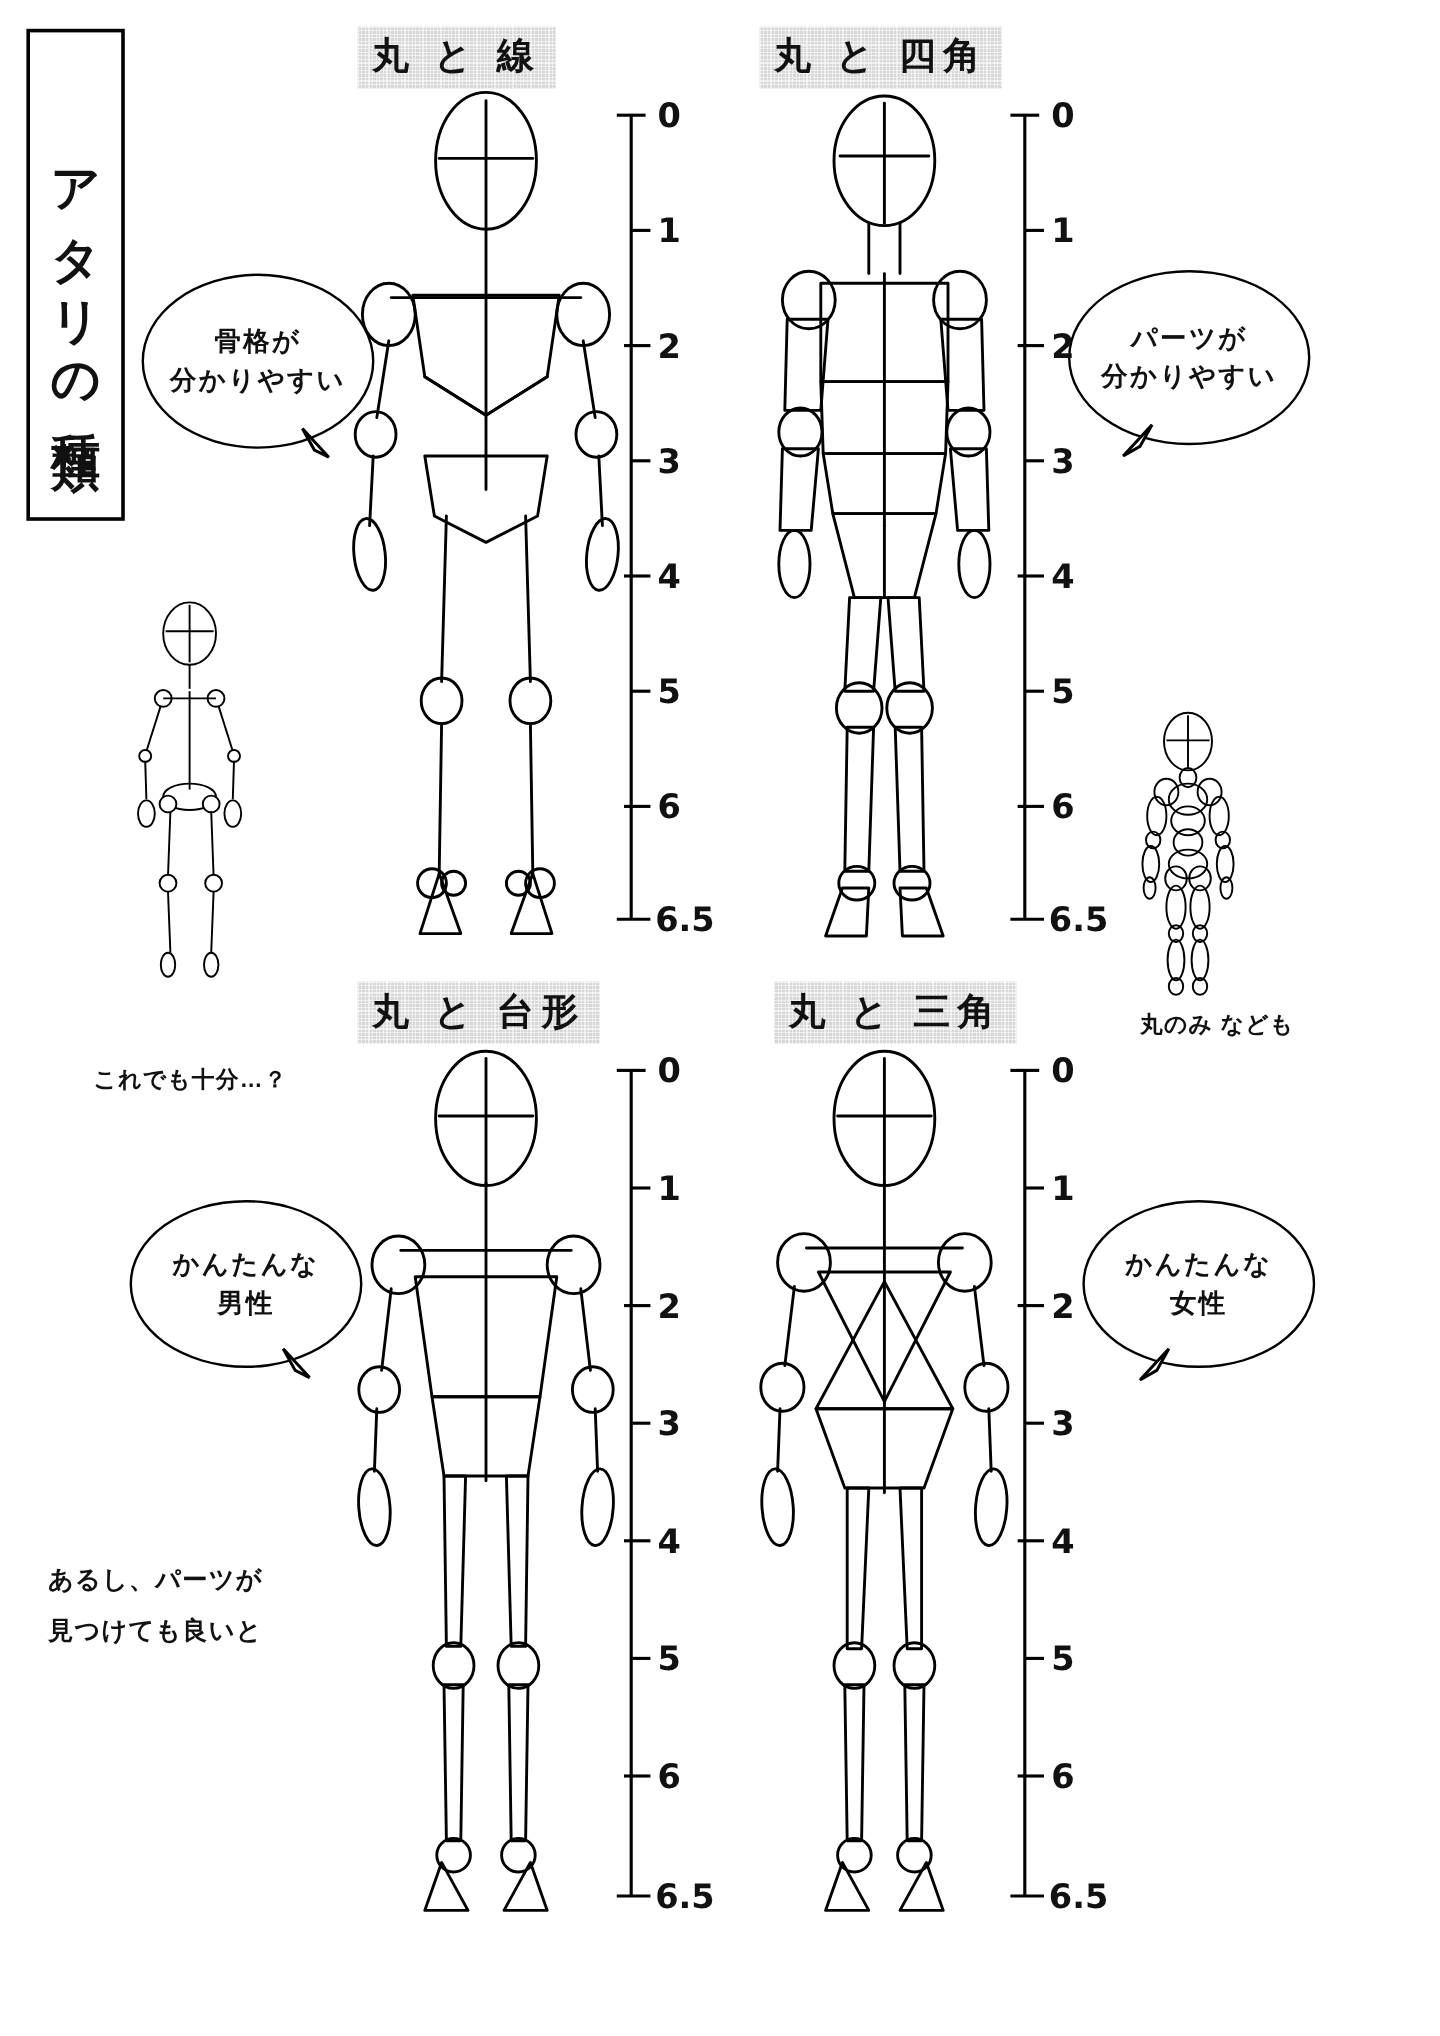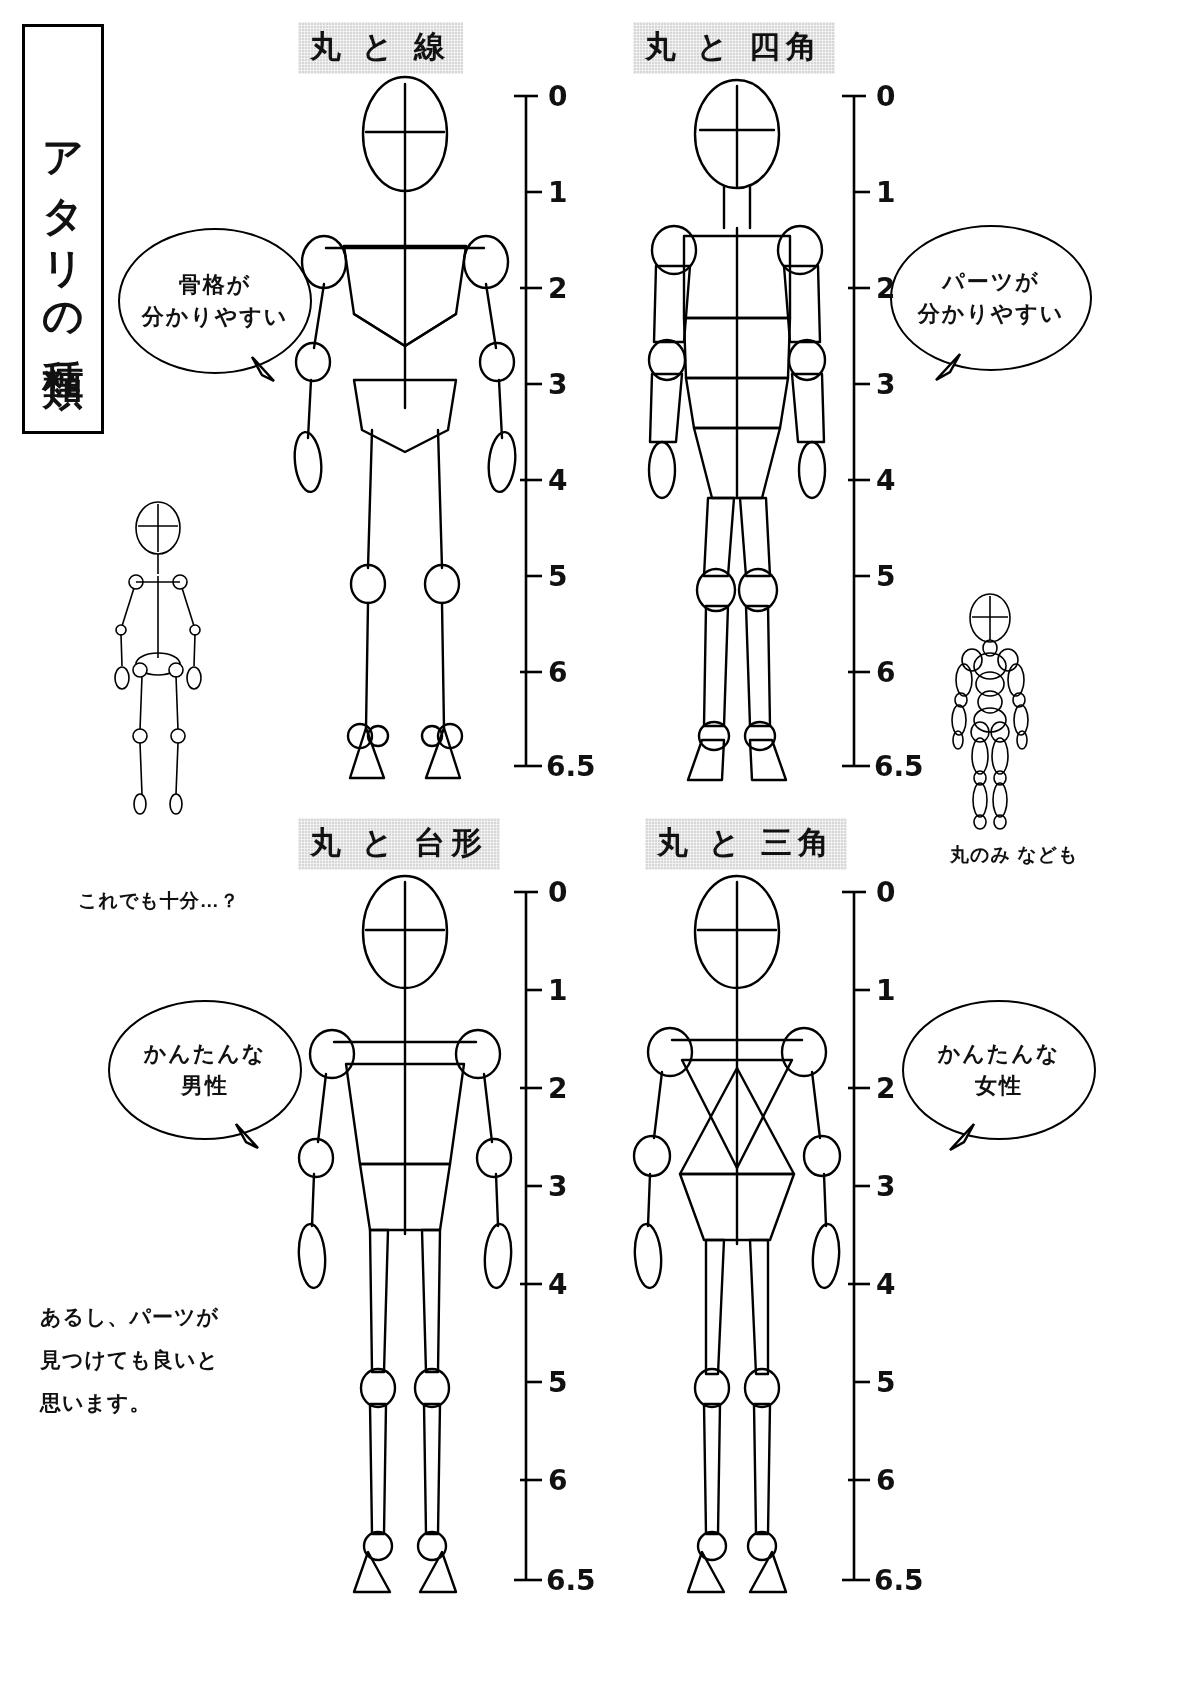--- a/index.html
+++ b/index.html
@@ -102,21 +102,20 @@
   <path d="M30,2 L6,28 L20,20 Z" fill="#fff" stroke="#000" stroke-width="2.5"></path>
 </svg>
 
 <div class="abs caption" style="left:78px;top:836px;margin-top:48px;">これでも十分…？</div>
 
 <div class="abs caption" style="left:950px;top:838px;">丸のみ なども</div>
 
 <div class="abs caption" style="left:40px;top:1295px;line-height:2.05;font-size:21px;">
   <div>あるし、パーツが</div>
   <div>見つけても良いと</div>
-  <div>思います。</div>
 </div>
 
 <svg class="abs fig" style="left:280px;top:78px;width:250px;height:720px;" viewBox="0 0 250 720">
 
   <ellipse class="nofill" cx="125" cy="56" rx="42" ry="57"></ellipse>
   <line x1="125" y1="6" x2="125" y2="112"></line>
   <line x1="86" y1="54" x2="164" y2="54"></line>
 
   <line x1="125" y1="113" x2="125" y2="330"></line>
 

